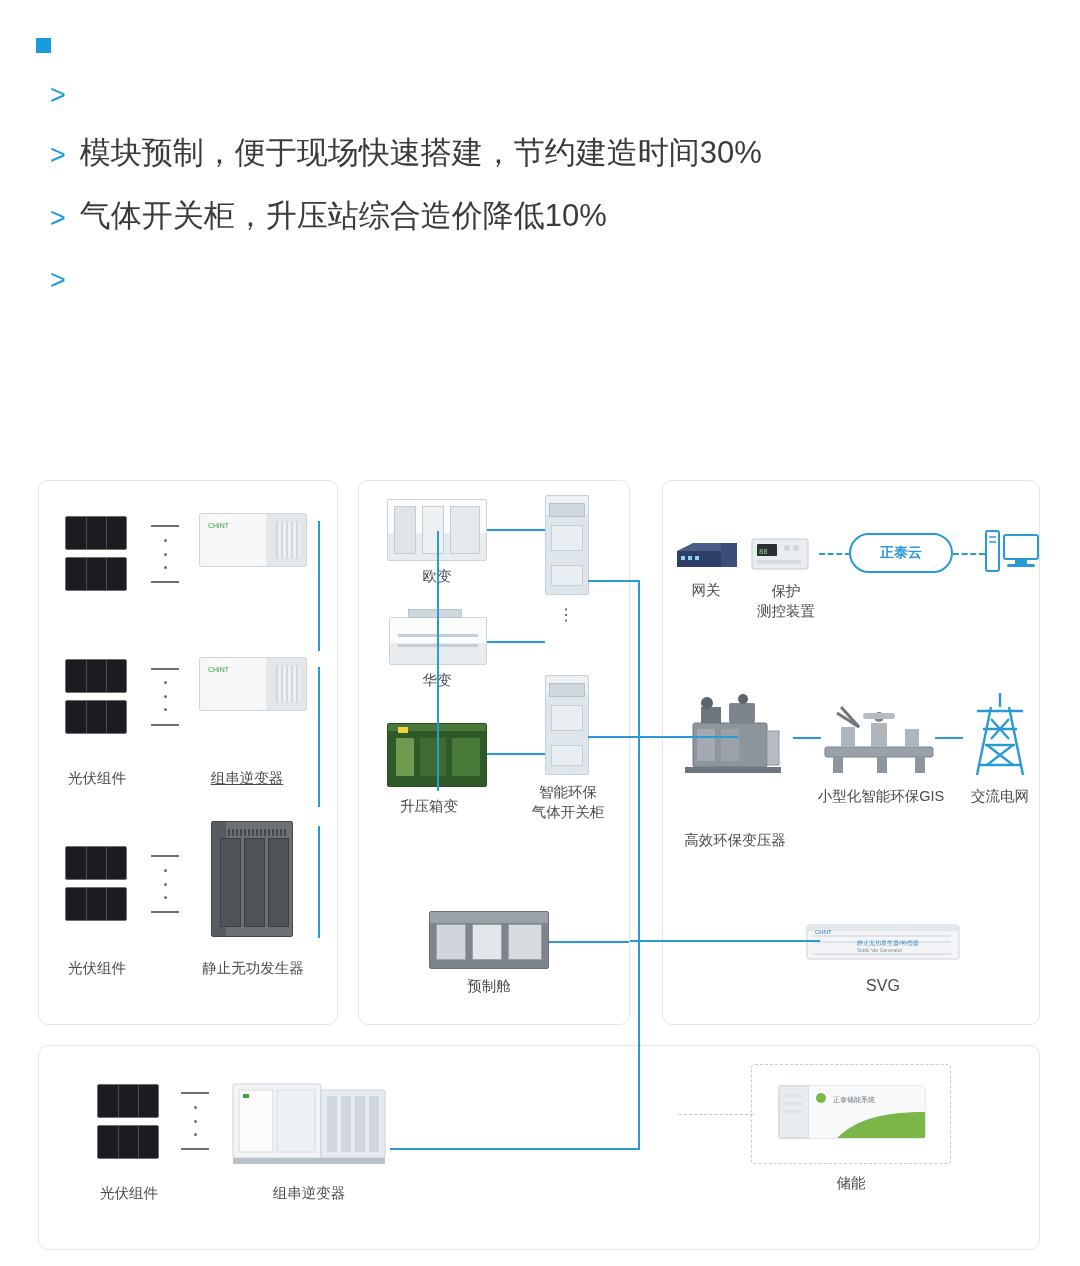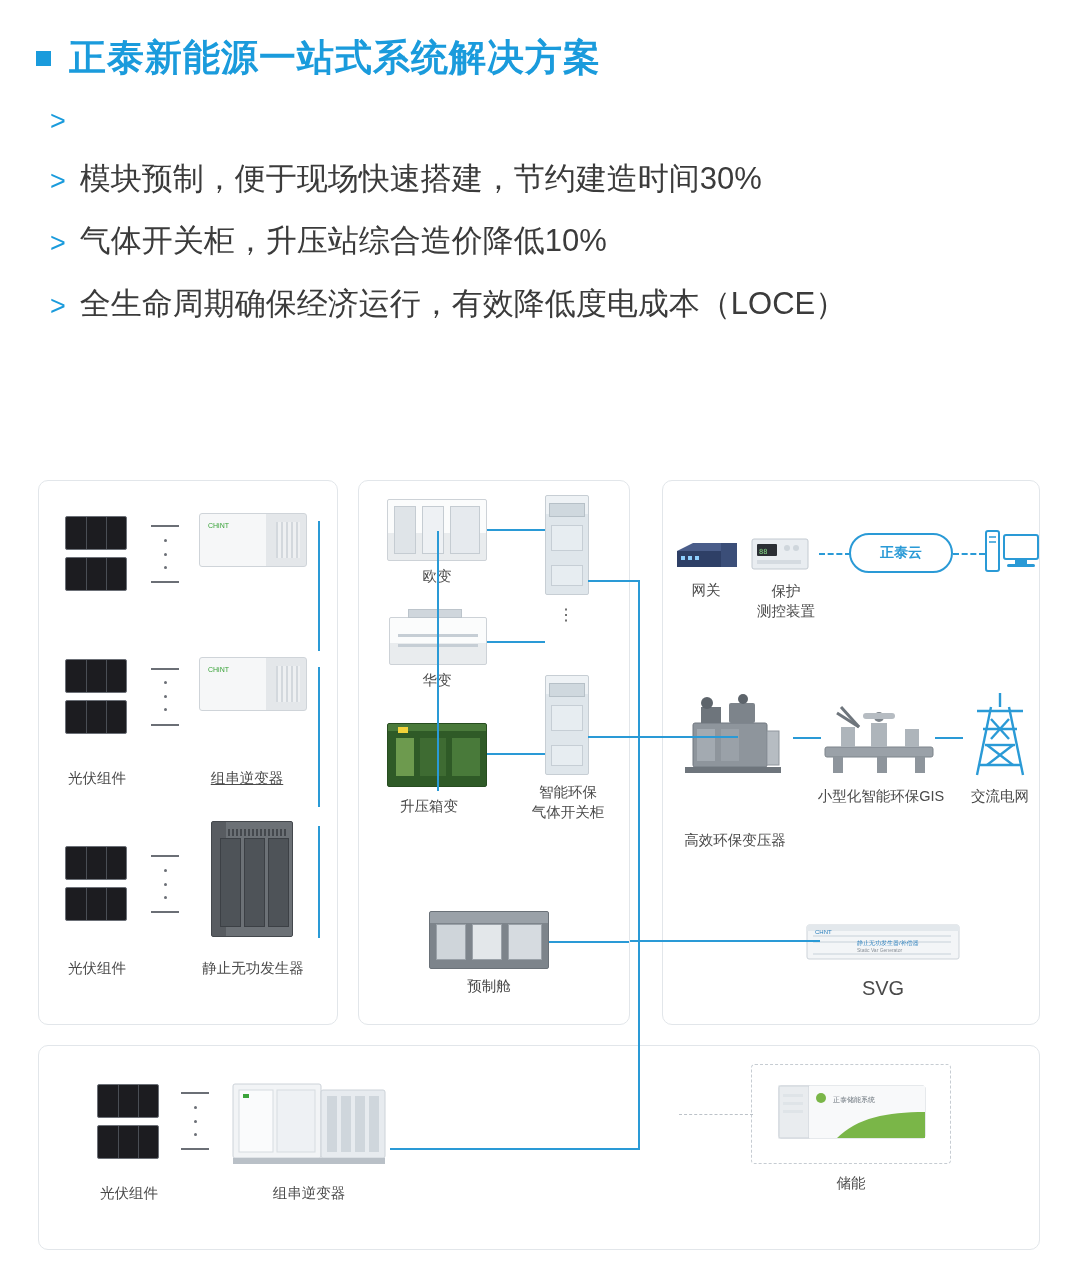--- a/index.html
+++ b/index.html
@@ -223,38 +223,36 @@
   .pylon { position: absolute; }
 
   
   svg { display: block; overflow: visible; }
 </style>
 </head>
 <body>
 
 <div class="header">
   <div class="header-marker"></div>
-  <div class="header-title">正泰新能源一站式系统解决方案</div>
 </div>
 
 <div class="bullets">
   <div class="bullet">
     <div class="bullet-chev">&gt;</div>
   </div>
   <div class="bullet">
     <div class="bullet-chev">&gt;</div>
     <div class="bullet-text">模块预制，便于现场快速搭建，节约建造时间30%</div>
   </div>
   <div class="bullet">
     <div class="bullet-chev">&gt;</div>
     <div class="bullet-text">气体开关柜，升压站综合造价降低10%</div>
   </div>
   <div class="bullet">
     <div class="bullet-chev">&gt;</div>
-    <div class="bullet-text">全生命周期确保经济运行，有效降低度电成本（LOCE）</div>
   </div>
 </div>
 
 <div class="diagram">
 
   <div class="panel" id="panel-pv">
 
     <div class="solar" style="left:26px; top:35px; width:62px; height:34px;">
         <div class="solar-rows"></div>
       </div>
@@ -481,21 +479,21 @@
         <g fill="#dde3e8">
           <rect x="8" y="16" width="138" height="2"></rect>
           <rect x="8" y="22" width="138" height="2"></rect>
           <rect x="8" y="34" width="138" height="2"></rect>
         </g>
         <text x="10" y="15" font-size="6" fill="#2a7fbd" font-family="Liberation Sans, sans-serif">CHNT</text>
         <text x="52" y="26" font-size="6" fill="#2a7fbd" font-family="Liberation Sans, sans-serif">静止无功发生器/补偿器</text>
         <text x="52" y="33" font-size="5" fill="#8a9199" font-family="Liberation Sans, sans-serif">Static Var Generator</text>
       </svg>
     </div>
-    <div class="lbl" style="left:180px; top:494px; width:80px; font-size:20px;">SVG</div>
+    <div class="lbl" style="left:180px; top:494px; width:80px; font-size:16px;">SVG</div>
 
     <div class="line h" style="left:130px; top:256px; width:28px;"></div>
     <div class="line h" style="left:272px; top:256px; width:28px;"></div>
   </div>
 
   <div class="panel" id="panel-storage">
 
     <div class="solar" style="left:58px; top:38px; width:62px; height:34px;">
         <div class="solar-rows"></div>
       </div>

